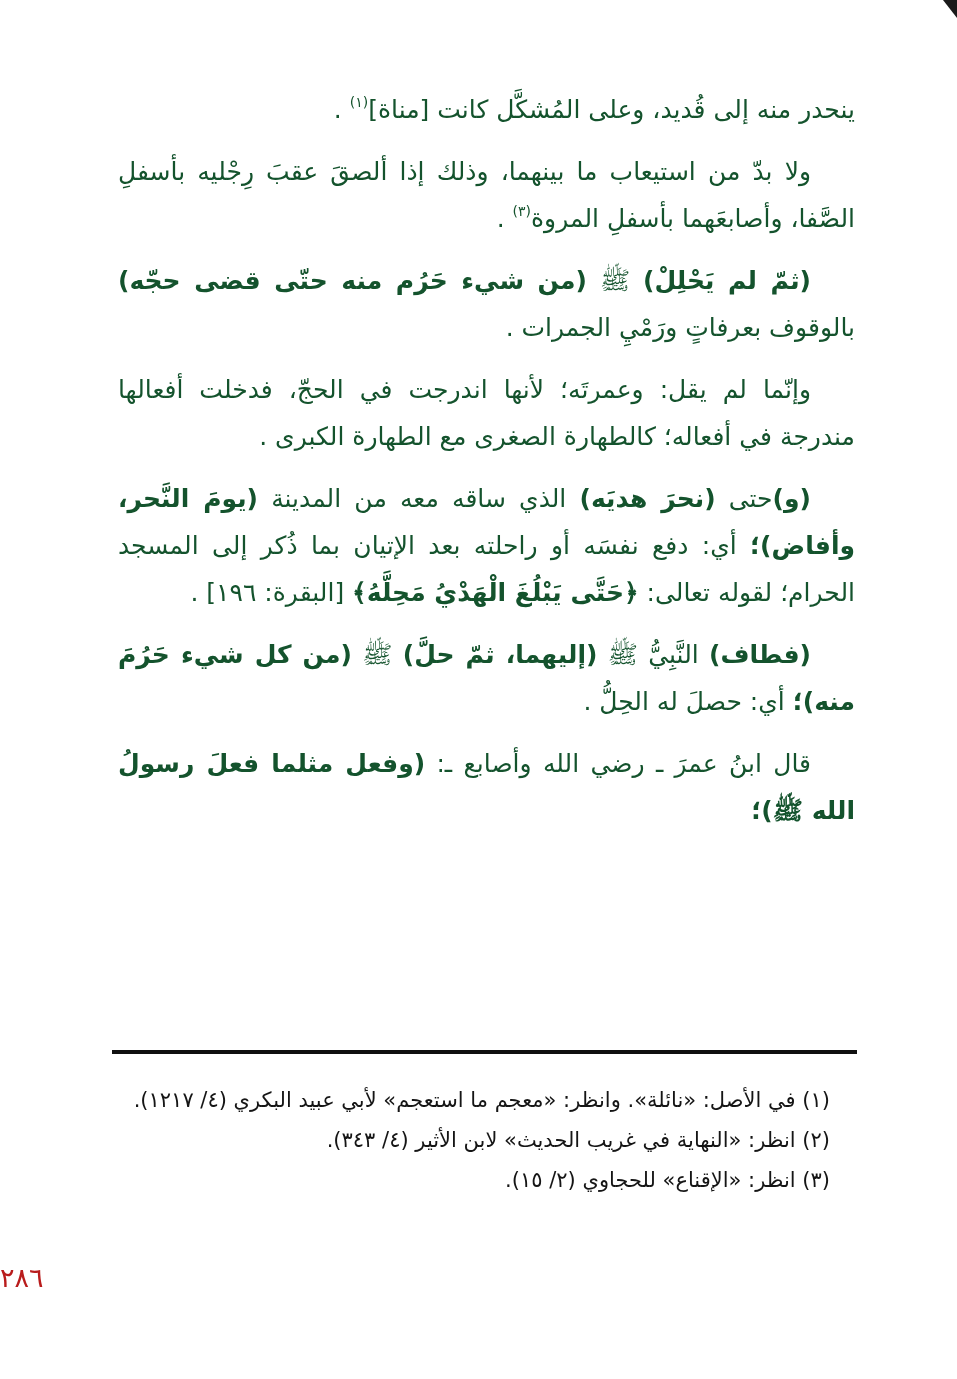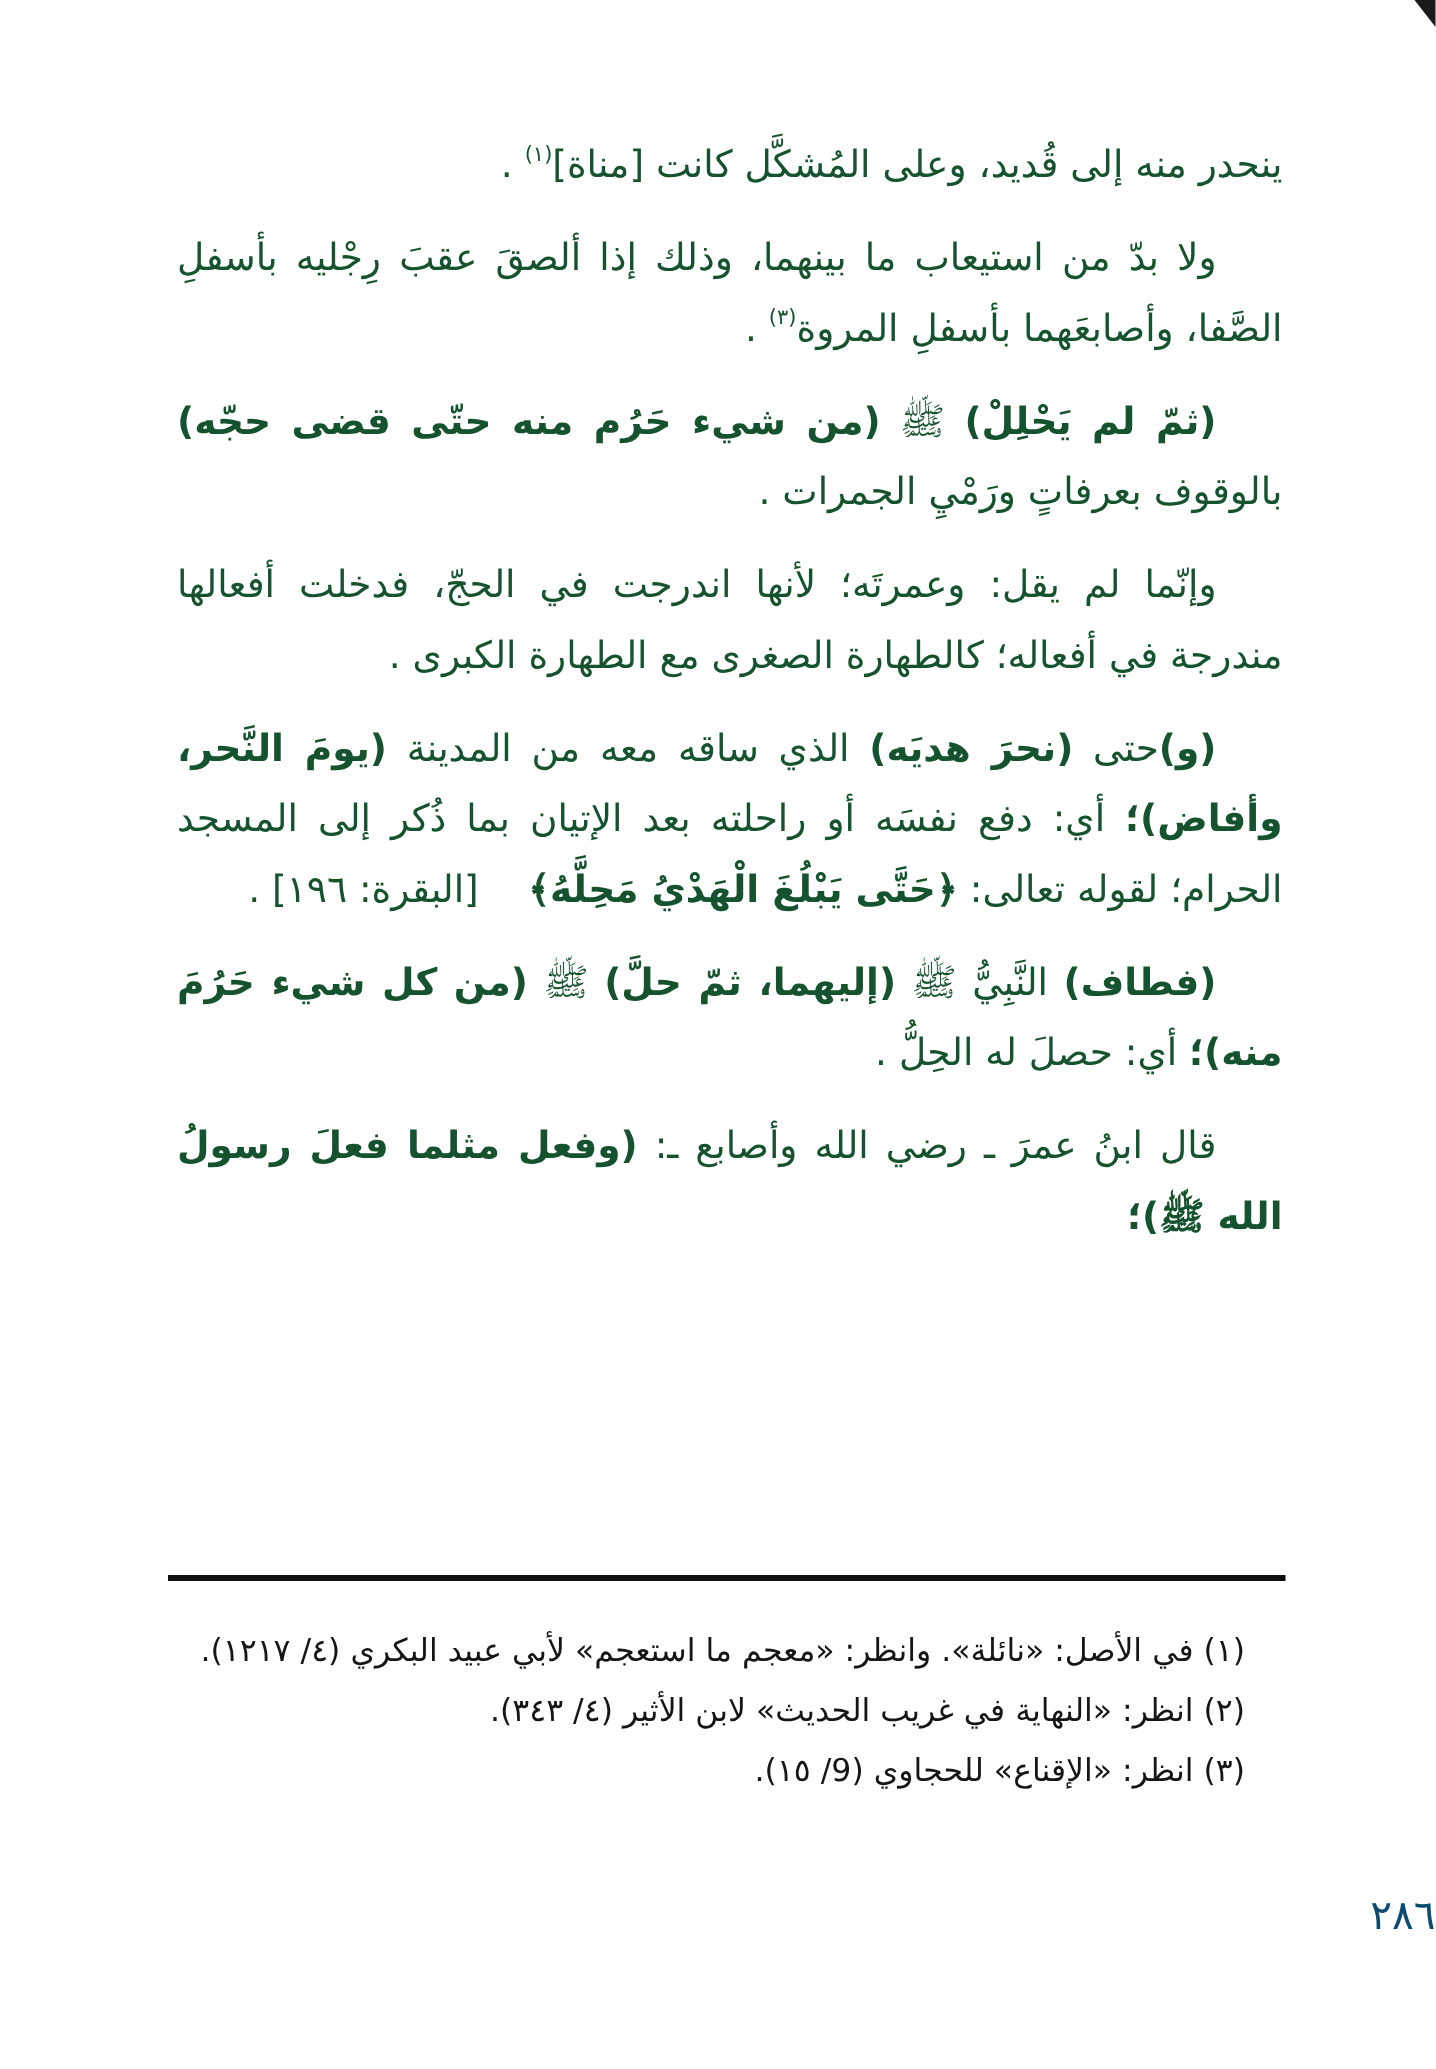--- a/index.html
+++ b/index.html
@@ -20,21 +20,21 @@
     top: 86px; right: 102px; width: 737px;
     font-size: 25px;
     line-height: 47px;
     text-align: justify;
     color: #14532d;
   }
   .para { margin: 0 0 15px 0; text-indent: 44px; }
   .para:first-child { text-indent: 0; }
   .seg-normal { font-weight: normal; }
   .seg-bold  { font-weight: bold; }
-  .seg-quran { font-weight: bold; margin-left: 25px; }
+  .seg-quran { font-weight: bold; }
   .seg-sup {
     font-size: 14px;
     line-height: 0;
     vertical-align: 11px;
     font-weight: normal;
   }
 
   
   .footnote-rule {
     position: absolute;
@@ -54,23 +54,23 @@
     color: #151515;
     margin-top: 14px;
   }
   .footnote { padding-right: 62px; text-indent: -62px; margin: 0; }
   .fn-marker { display: inline; }
 
   
   .page-number {
     position: absolute;
     top: 1262px; left: 0; width: 100%;
-    text-align: right;
+    text-align: left;
     font-size: 27px;
-    color: #0c4a6e;
+    color: #b91c1c;
   }
 
   
   .corner-mark {
     position: absolute;
     top: 0; right: 0;
     width: 0; height: 0;
     border-top: 18px solid #1a1a1a;
     border-left: 14px solid transparent;
   }
@@ -90,18 +90,18 @@
       <p class="para"><span class="seg-bold">(و)</span><span class="seg-normal">حتى </span><span class="seg-bold">(نحرَ هديَه)</span><span class="seg-normal"> الذي ساقه معه من المدينة </span><span class="seg-bold">(يومَ النَّحر، وأفاض)؛</span><span class="seg-normal"> أي: دفع نفسَه أو راحلته بعد الإتيان بما ذُكر إلى المسجد الحرام؛ لقوله تعالى: </span><span class="seg-quran">﴿حَتَّى يَبْلُغَ الْهَدْيُ مَحِلَّهُ﴾</span><span class="seg-normal"> [البقرة: ١٩٦] .</span></p>
       <p class="para"><span class="seg-bold">(فطاف)</span><span class="seg-normal"> النَّبِيُّ ﷺ </span><span class="seg-bold">(إليهما، ثمّ حلَّ)</span><span class="seg-normal"> ﷺ </span><span class="seg-bold">(من كل شيء حَرُمَ منه)؛</span><span class="seg-normal"> أي: حصلَ له الحِلُّ .</span></p>
       <p class="para"><span class="seg-normal">قال ابنُ عمرَ ـ رضي الله وأصابع ـ: </span><span class="seg-bold">(وفعل مثلما فعلَ رسولُ الله ﷺ)؛</span></p>
     </div>
 
   <div class="footnote-rule"></div>
 
   <div class="footnotes">
       <div class="footnote"><span class="fn-marker">(١) </span><span>في الأصل: «نائلة». وانظر: «معجم ما استعجم» لأبي عبيد البكري (٤/ ١٢١٧).</span></div>
       <div class="footnote"><span class="fn-marker">(٢) </span><span>انظر: «النهاية في غريب الحديث» لابن الأثير (٤/ ٣٤٣).</span></div>
-      <div class="footnote"><span class="fn-marker">(٣) </span><span>انظر: «الإقناع» للحجاوي (9/ ١٥).</span></div>
+      <div class="footnote"><span class="fn-marker">(٣) </span><span>انظر: «الإقناع» للحجاوي (٢/ ١٥).</span></div>
     </div>
 
   <div class="page-number">٢٨٦</div>
 
 </div>
 
 </body></html>

